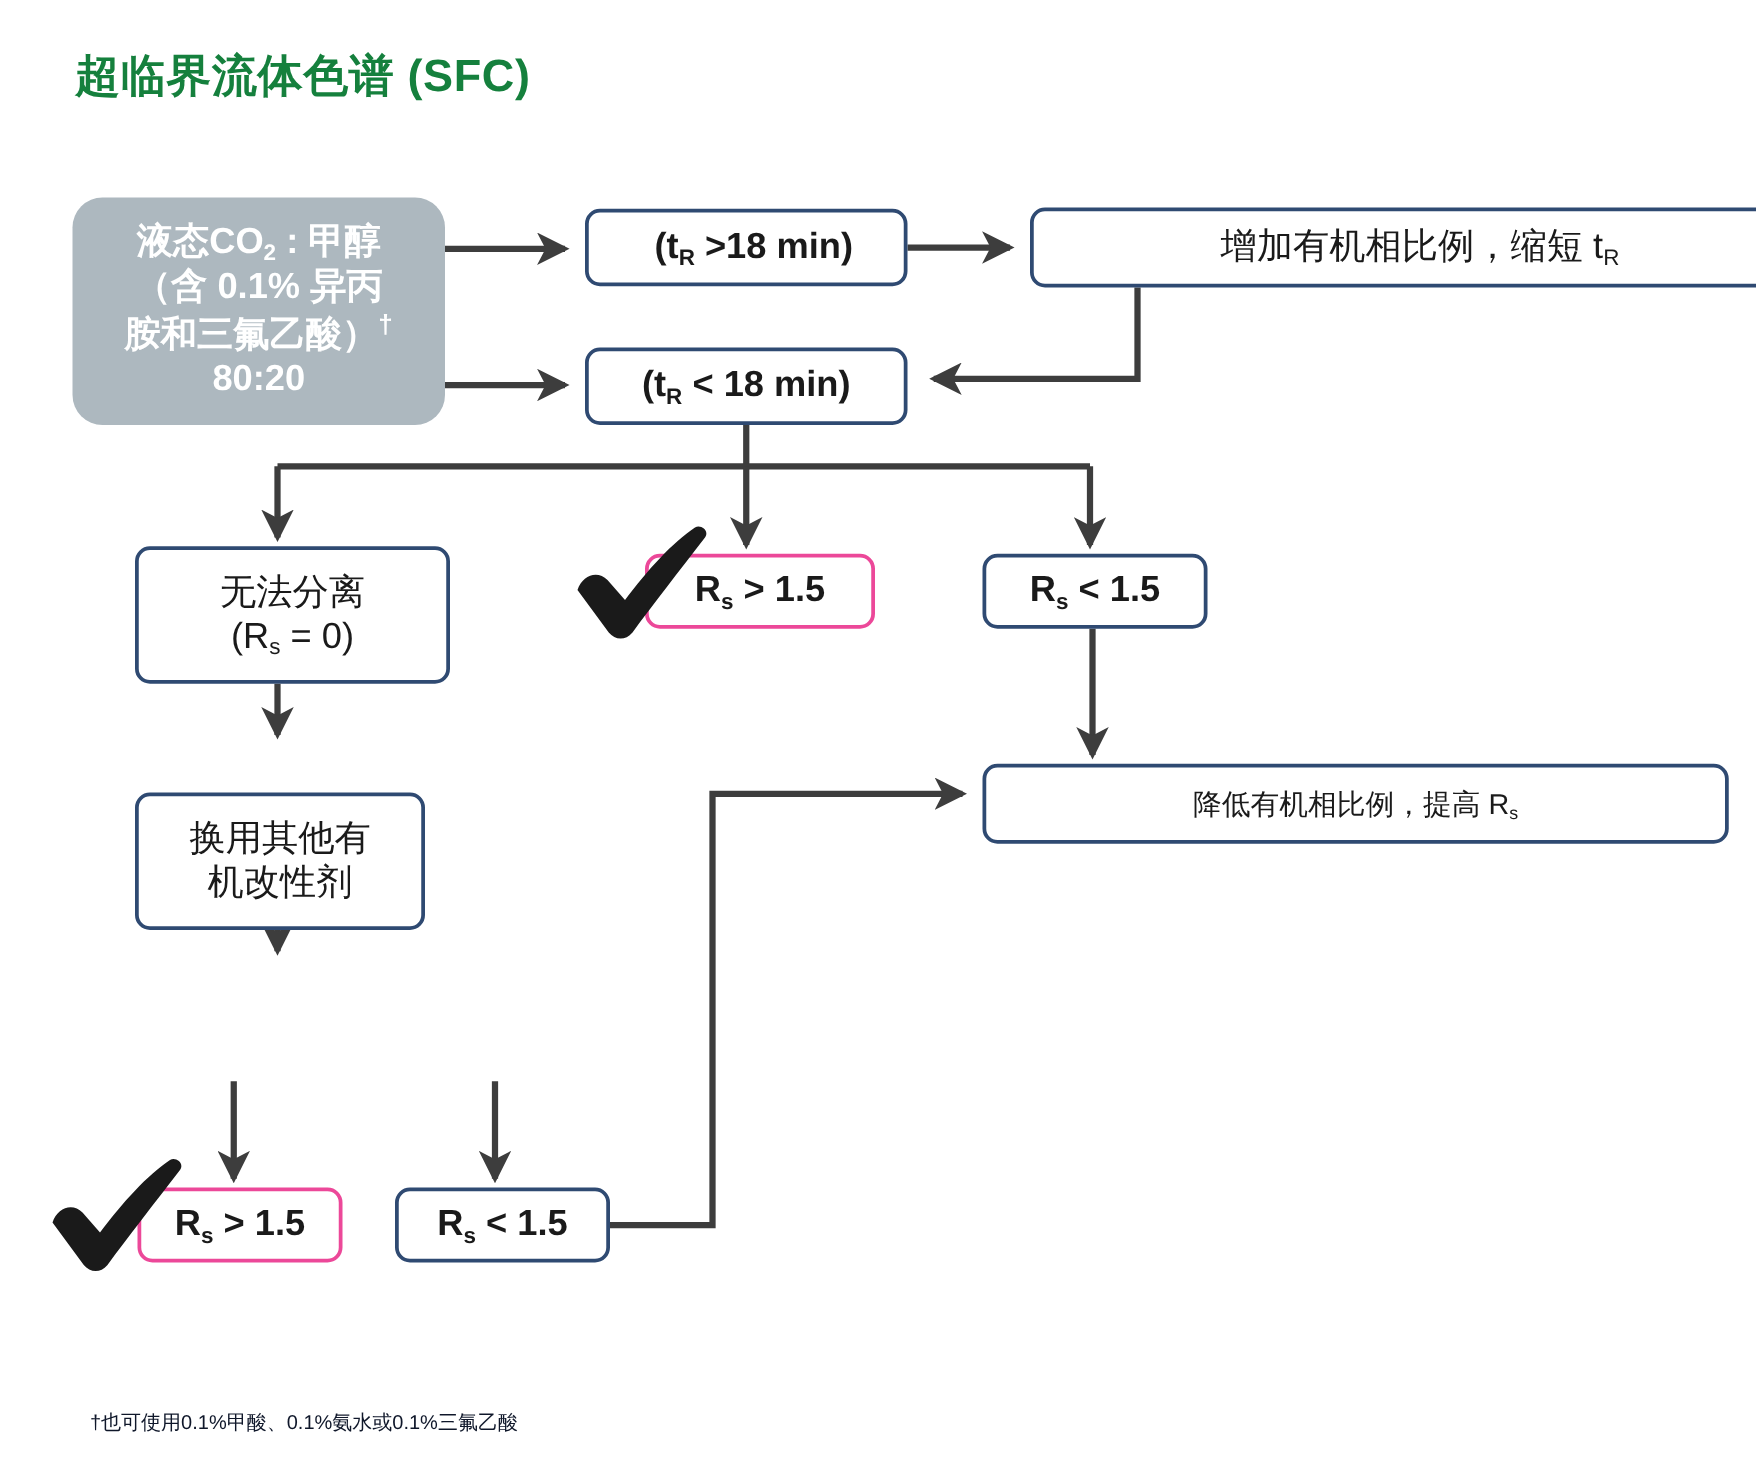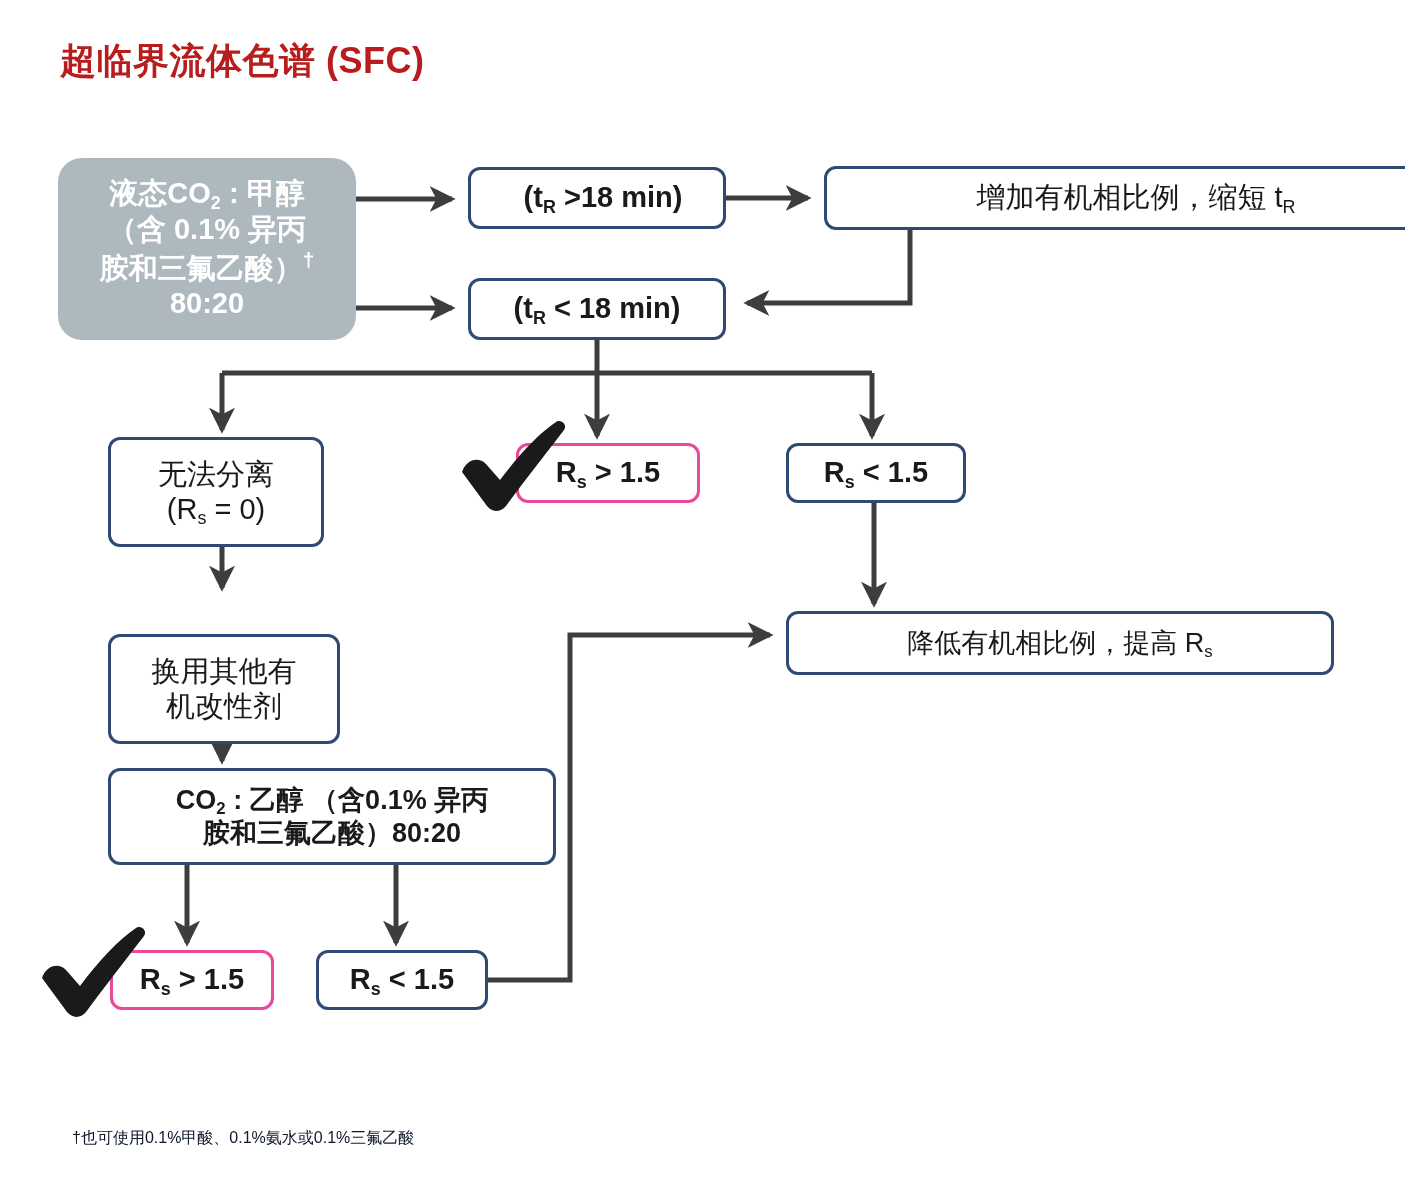--- a/index.html
+++ b/index.html
@@ -27,21 +27,21 @@
     height: 1184px;
     pointer-events: none;
   }
 
   .title {
     position: absolute;
     left: 60px;
     top: 37px;
     font-size: 36px;
     font-weight: 700;
-    color: #b91c1c;
+    color: #15803d;
     letter-spacing: 0.5px;
     white-space: nowrap;
   }
 
   .footnote {
     position: absolute;
     left: 72px;
     top: 1128px;
     font-size: 16px;
     color: #0f172a;
@@ -81,25 +81,25 @@
     vertical-align: baseline;
     position: relative;
     top: 0.30em;
   }
 
   
   #n-start   { left: 58px;  top: 158px; width: 298px; height: 182px; font-size: 29px; }
   #n-tr-gt   { left: 468px; top: 167px; width: 258px; height: 62px;  font-size: 29px; font-weight: 700; padding-left: 12px; }
   #n-tr-lt   { left: 468px; top: 278px; width: 258px; height: 62px;  font-size: 29px; font-weight: 700; }
   #n-incr    { left: 824px; top: 166px; width: 624px; height: 64px;  font-size: 29px; justify-content: center; }
-  #n-nosep   { left: 108px; top: 437px; width: 216px; height: 110px; font-size: 29px; }
+  #n-nosep   { left: 108px; top: 437px; width: 252px; height: 110px; font-size: 29px; }
   #n-rs-gt-1 { left: 516px; top: 443px; width: 184px; height: 60px;  font-size: 29px; font-weight: 700; }
   #n-rs-lt-1 { left: 786px; top: 443px; width: 180px; height: 60px;  font-size: 29px; font-weight: 700; }
   #n-swap    { left: 108px; top: 595px; width: 232px; height: 110px; font-size: 29px; margin-top: 39px; }
-  #n-decr    { left: 786px; top: 611px; width: 548px; height: 64px;  font-size: 27px; }
+  #n-decr    { left: 786px; top: 611px; width: 597px; height: 64px;  font-size: 23px; }
   #n-co2-eth { left: 108px; top: 768px; width: 448px; height: 97px;  font-size: 27px; font-weight: 700; }
   #n-rs-gt-2 { left: 110px; top: 950px; width: 164px; height: 60px;  font-size: 29px; font-weight: 700; }
   #n-rs-lt-2 { left: 316px; top: 950px; width: 172px; height: 60px;  font-size: 29px; font-weight: 700; }
 
   #n-start .inner { font-size: 29px; line-height: 1.22; }
 
   .check {
     position: absolute;
     z-index: 6;
     pointer-events: none;
@@ -207,28 +207,20 @@
       <div>机改性剂</div>
     </div>
   </div>
 
   <div class="node" id="n-decr">
     <div class="inner">
       <span>降低有机相比例，提高 R</span><sub>s</sub>
     </div>
   </div>
 
-  <div class="node" id="n-co2-eth">
-    <div class="inner">
-      <div>
-        <span>CO</span><sub>2</sub><span> : 乙醇 （含0.1% 异丙</span>
-      </div>
-      <div>胺和三氟乙酸）80:20</div>
-    </div>
-  </div>
 
   <div class="node light-border" id="n-rs-gt-2">
     <div class="inner">
       <span>R</span><sub>s</sub><span> &gt; 1.5</span>
     </div>
   </div>
 
   <div class="node" id="n-rs-lt-2">
     <div class="inner">
       <span>R</span><sub>s</sub><span> &lt; 1.5</span>

